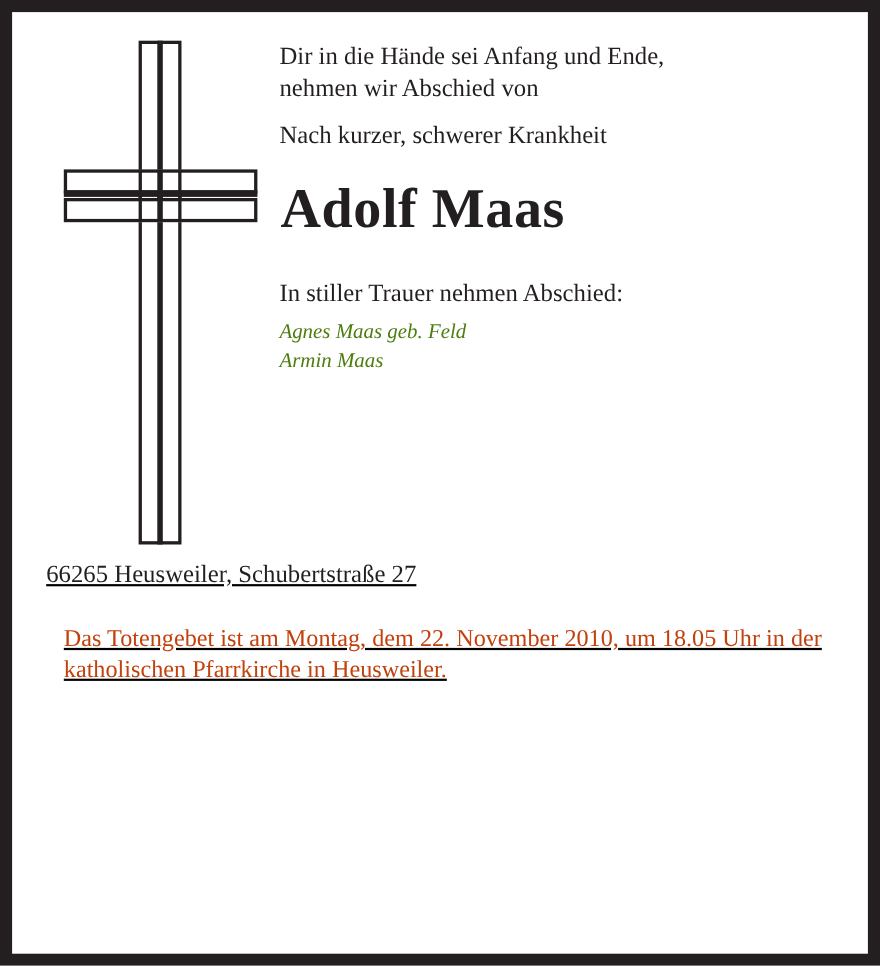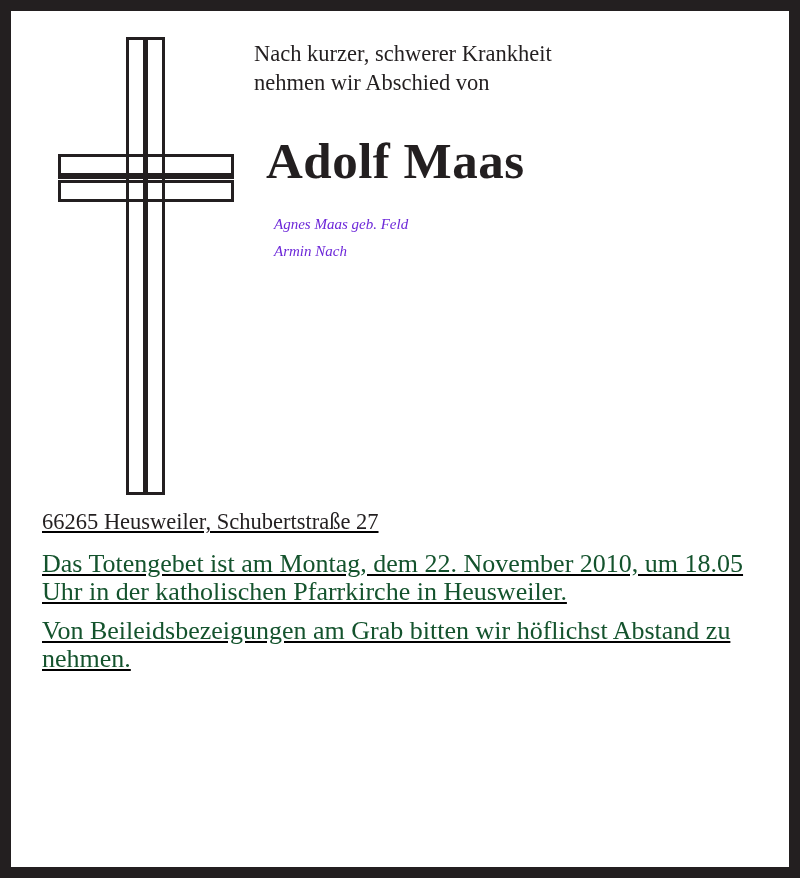--- a/index.html
+++ b/index.html
@@ -124,21 +124,21 @@
     margin: 0;
   }
   .verse { padding-top: 11px; }
   .lead  { padding-top: 14px; }
 
   .deceased-name {
     font-size: 51px;
     font-weight: bold;
     line-height: 60px;
     color: #231f20;
-    margin: 12px;
+    margin: 1px;
     padding-top: 22px;
     letter-spacing: 0.5px;
   }
   .dates {
     font-size: 22.5px;
     line-height: 28px;
     color: #231f20;
     margin: 0;
     padding-top: 12px;
     white-space: pre;
@@ -150,46 +150,45 @@
     margin: 0;
     padding-top: 31px;
   }
   .mourner-list {
     margin: 0;
     padding: 8px 0 0 0;
     list-style: none;
   }
   .mourner-list li {
     font-style: italic;
-    font-size: 15px;
+    font-size: 19px;
     line-height: 26.5px;
-    color: #6d28d9;
-    margin-left: 20px;
+    color: #4d7c0f;
   }
 
   
   .lower-col {
     position: absolute;
     left: 31px;
     top: 496px;
     width: 735px;
     text-decoration: underline;
   }
   .addr-line {
     font-size: 22.5px;
     line-height: 29px;
     color: #231f20;
     margin: 0;
     padding-bottom: 14px;
   }
   .para {
-    font-size: 26px;
+    font-size: 22px;
     line-height: 27.5px;
-    color: #14532d;
-    margin: 0;
+    color: #c2410c;
+    margin: 16px;
     padding-bottom: 12px;
   }
   .para:last-child { padding-bottom: 0; }
 </style>
 </head>
 <body>
 
 <div id="notice">
   <div class="inner-sheet">
 
@@ -198,34 +197,35 @@
       <div class="cross-vert-divider"></div>
       <div class="cross-bar-top"></div>
       <div class="cross-bar-bottom"></div>
       <div class="cross-bar-divider"></div>
       <div class="cross-vert-overlay-l"></div>
       <div class="cross-vert-overlay-r"></div>
       <div class="cross-vert-overlay-c"></div>
     </div>
 
     <div class="upper-col">
-
+      <p class="verse">Dir in die Hände sei Anfang und Ende,</p>
+
+      <p class="lead" style="padding-top:0">nehmen wir Abschied von</p>
       <p class="lead">Nach kurzer, schwerer Krankheit</p>
-      <p class="lead" style="padding-top:0">nehmen wir Abschied von</p>
 
       <h1 class="deceased-name">Adolf Maas</h1>
 
 
+      <p class="mourn-head">In stiller Trauer nehmen Abschied:</p>
 
       <ul class="mourner-list">
         <li>Agnes Maas geb. Feld</li>
-        <li>Armin Nach</li>
+        <li>Armin Maas</li>
       </ul>
     </div>
 
     <div class="lower-col">
       <p class="addr-line">66265 Heusweiler, Schubertstraße 27</p>
       <p class="para">Das Totengebet ist am Montag, dem 22. November 2010, um 18.05 Uhr in der katholischen Pfarrkirche in Heusweiler.</p>
-      <p class="para">Von Beileidsbezeigungen am Grab bitten wir höflichst Abstand zu nehmen.</p>
     </div>
 
   </div>
 </div>
 
 </body></html>

